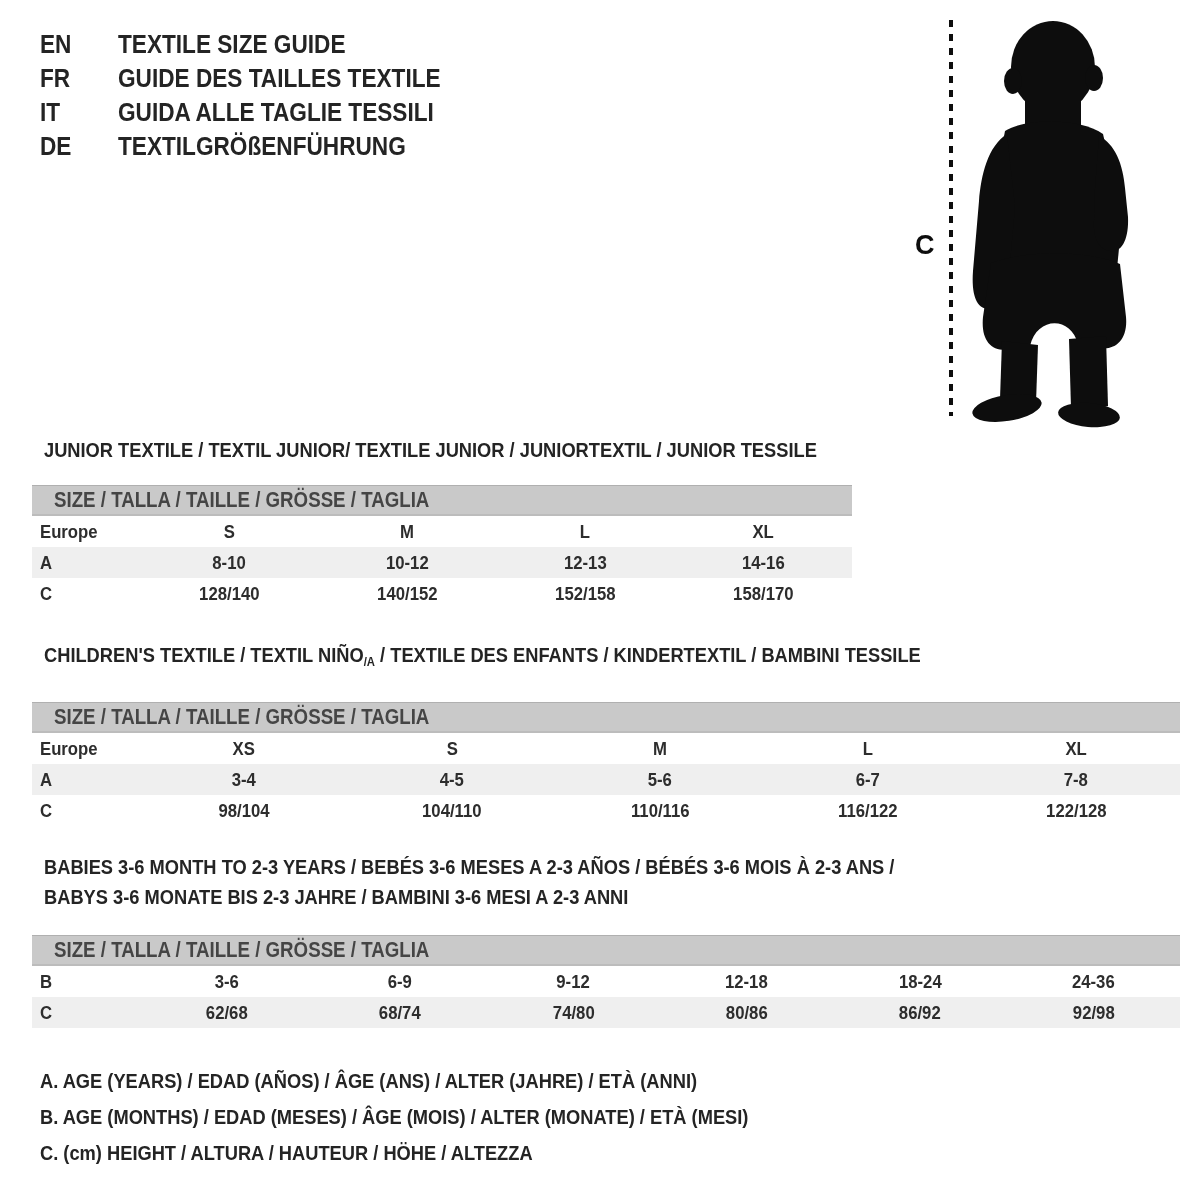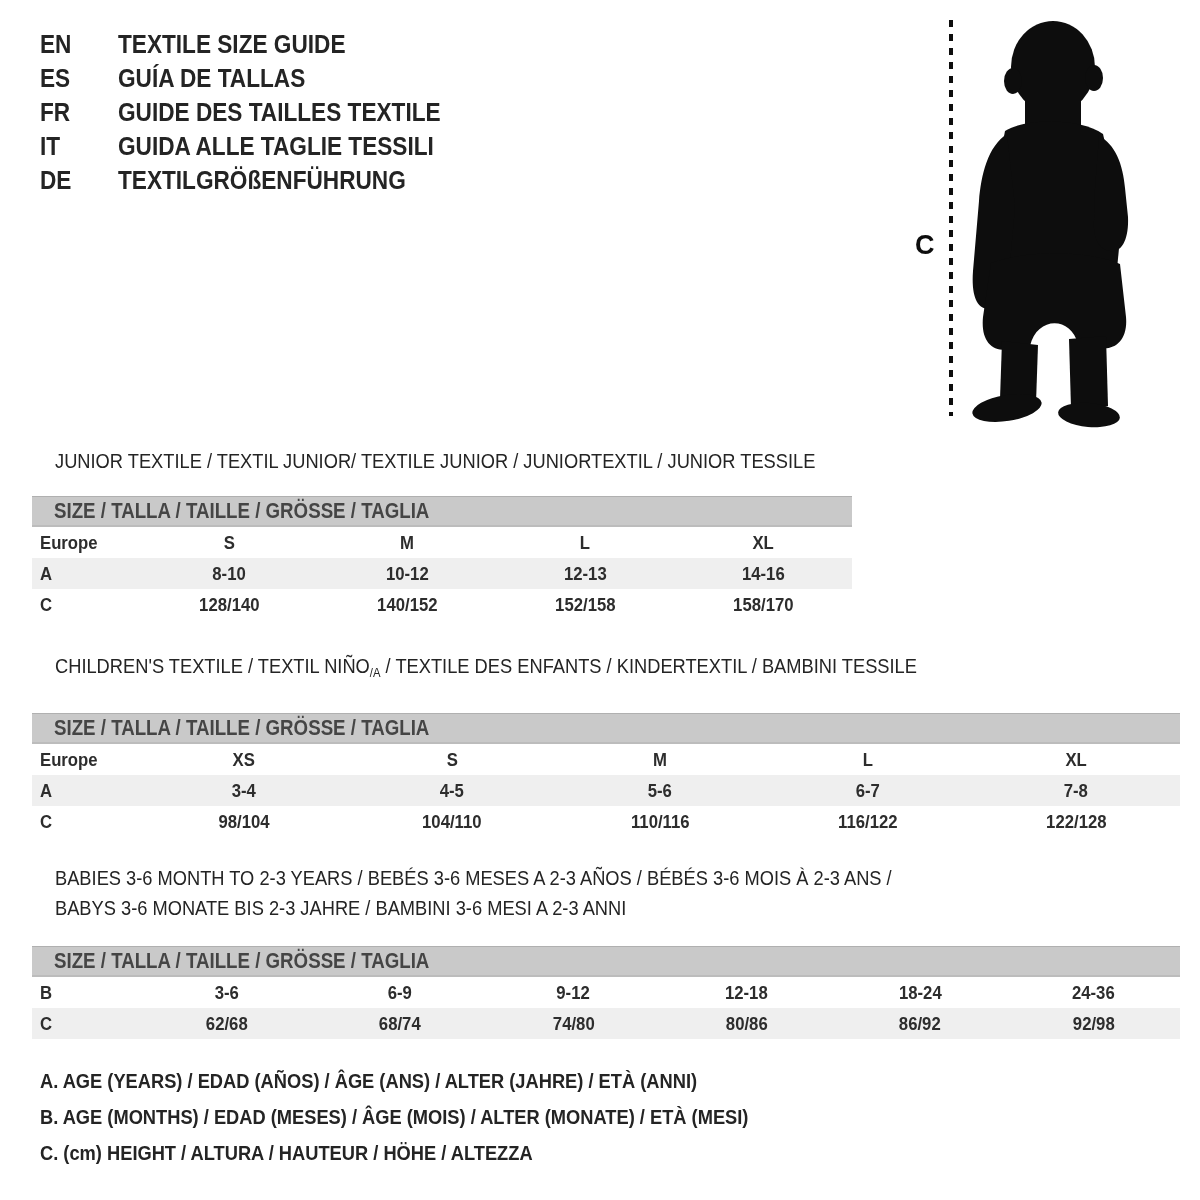--- a/index.html
+++ b/index.html
@@ -19,21 +19,21 @@
               transform:scaleX(.87);transform-origin:0 50%;white-space:nowrap;}
 
   
   .fig-svg{position:absolute;left:915px;top:14px;}
 
   
   .size-section{position:absolute;left:32px;}
   .section-0{top:433px;width:820px;}
   .section-1{top:638px;width:1148px;}
   .section-2{top:848px;width:1148px;}
-  .section-heading{margin:15px;padding-left:8px;font-size:21px;font-weight:400;}
+  .section-heading{margin:4px;padding-left:8px;font-size:21px;font-weight:700;}
   .heading-line{white-space:nowrap;transform:scaleX(.87);transform-origin:0 50%;line-height:25px;}
   .section-2 .heading-line{line-height:30px;}
   .sub{font-size:13px;vertical-align:-4px;}
 
   .size-table{width:100%;}
   .section-0 .size-table{margin-top:23px;}
   .section-1 .size-table{margin-top:28px;}
   .section-2 .size-table{margin-top:23px;}
 
   .table-header{height:31px;box-sizing:border-box;background:var(--c-bar);
@@ -64,24 +64,20 @@
 <body>
 
 <div class="page">
 
   <div class="lang-list" id="langList">
   <div class="lang-row">
     <span class="lang-code">EN</span>
     <span class="lang-title">TEXTILE SIZE GUIDE</span>
   </div>
 
-  <div class="lang-row">
-    <span class="lang-code">ES</span>
-    <span class="lang-title">GUÍA DE TALLAS</span>
-  </div>
 
   <div class="lang-row">
     <span class="lang-code">FR</span>
     <span class="lang-title">GUIDE DES TAILLES TEXTILE</span>
   </div>
 
   <div class="lang-row">
     <span class="lang-code">IT</span>
     <span class="lang-title">GUIDA ALLE TAGLIE TESSILI</span>
   </div>

